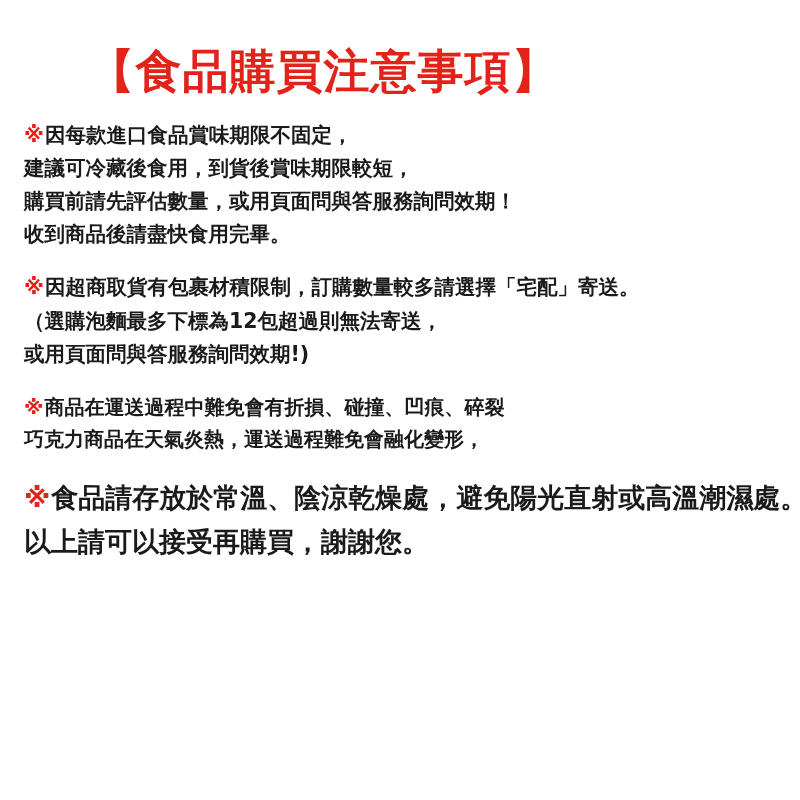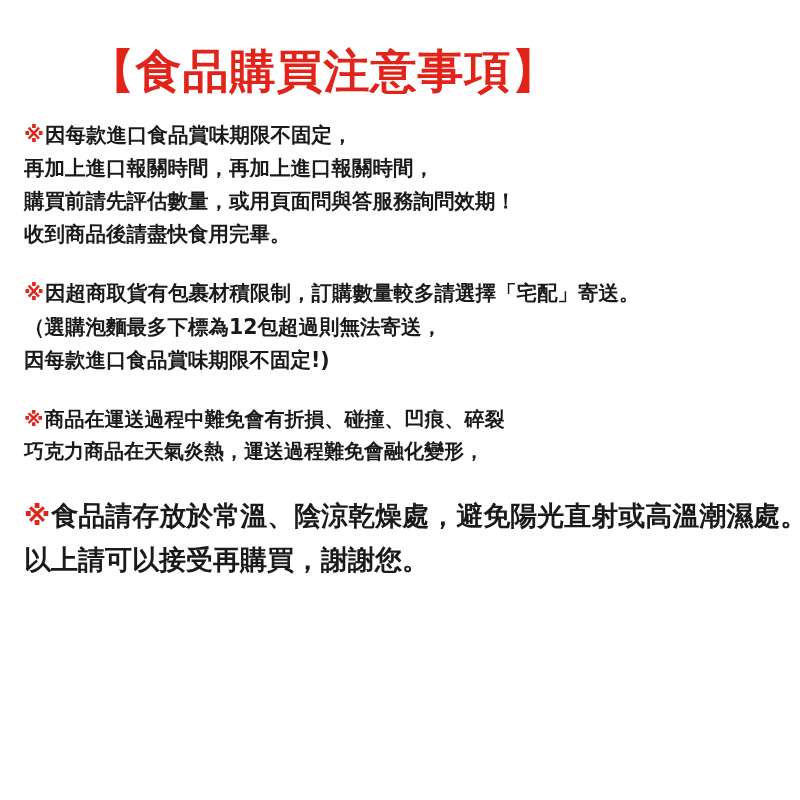--- a/index.html
+++ b/index.html
@@ -33,21 +33,21 @@
     margin: 10px 0 22px 0;
     white-space: nowrap;
   }
   .block {
     width: 100%;
     display: flex;
     flex-direction: column;
     align-items: flex-start;
   }
   .block + .block {
-    margin-top: 26px;
+    margin-top: 20px;
   }
   .line {
     color: #1a1a1a;
     font-size: 20.5px;
     font-weight: 700;
     line-height: 1.62;
     text-align: center;
     white-space: nowrap;
   }
   .line.red-mark::before {
@@ -66,29 +66,29 @@
 </style>
 </head>
 <body>
 
 <div class="notice-page">
 
   <div class="notice-title">【食品購買注意事項】</div>
 
   <div class="block block-1">
     <div class="line red-mark">因每款進口食品賞味期限不固定，</div>
-    <div class="line">再加上進口報關時間，再加上進口報關時間，</div>
+    <div class="line">建議可冷藏後食用，到貨後賞味期限較短，</div>
     <div class="line">購買前請先評估數量，或用頁面問與答服務詢問效期！</div>
     <div class="line">收到商品後請盡快食用完畢。</div>
   </div>
 
   <div class="block block-2">
     <div class="line red-mark">因超商取貨有包裹材積限制，訂購數量較多請選擇「宅配」寄送。</div>
     <div class="line">（選購泡麵最多下標為12包超過則無法寄送，</div>
-    <div class="line">因每款進口食品賞味期限不固定!)</div>
+    <div class="line">或用頁面問與答服務詢問效期!)</div>
   </div>
 
   <div class="block block-3">
     <div class="line red-mark">商品在運送過程中難免會有折損、碰撞、凹痕、碎裂</div>
     <div class="line">巧克力商品在天氣炎熱，運送過程難免會融化變形，</div>
   </div>
 
   <div class="block block-4">
     <div class="line red-mark">食品請存放於常溫、陰涼乾燥處，避免陽光直射或高溫潮濕處。</div>
     <div class="line">以上請可以接受再購買，謝謝您。</div>

